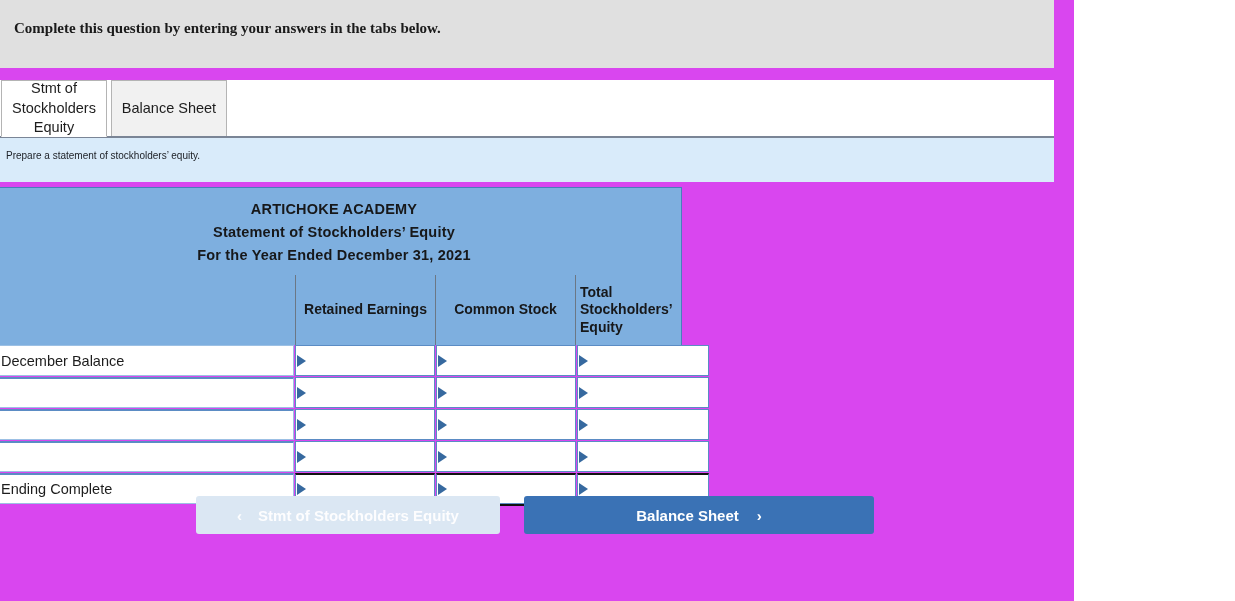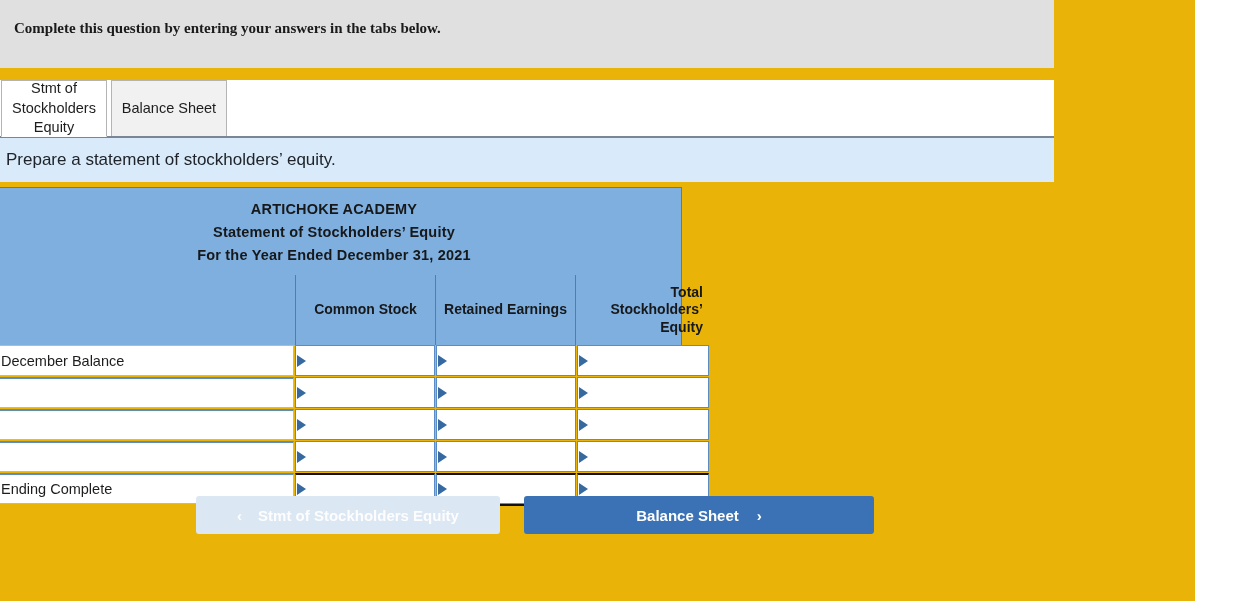--- a/index.html
+++ b/index.html
@@ -3,21 +3,21 @@
 <meta charset="utf-8">
 <style>
   * { box-sizing: border-box; }
   html, body {
     margin: 0; padding: 0;
     width: 1235px; height: 601px;
     background: #ffffff;
     font-family: "Liberation Sans", sans-serif;
     overflow: hidden;
   }
-  #page { position: relative; width: 1195px; height: 601px; background:#eab308; }
+  #page { position: relative; width: 1074px; height: 601px; background:#d946ef; }
 
   
   .qbar {
     position: absolute; left: 0; top: 0; width: 1054px; height: 68px;
     background: #e0e0e0;
   }
   .qbar-text {
     position: absolute; left: 14px; top: 20px;
     font-size: 15px; font-weight: bold; color: #1a1a1a;
     font-family: "Liberation Serif", serif;
@@ -47,21 +47,21 @@
     background: #7a8596;
   }
 
   
   .reqbar {
     position: absolute; left: 0; top: 138px; width: 1054px; height: 44px;
     background: #d9ebfa;
   }
   .reqbar-text {
     position: absolute; left: 6px; top: 12px;
-    font-size: 17px; color: #20242a;
+    font-size: 10px; color: #20242a;
   }
 
   
   .sheet {
     position: absolute; left: -14px; top: 187px;
     width: 696px;
   }
   .sheet-head {
     background: #7eafdf;
     border: 1px solid #4a7ebb;
@@ -79,21 +79,21 @@
   .colhead {
     display: flex;
     margin-top: 9px;
     height: 70px;
   }
   .colhead .ch-blank { width: 308px; flex: 0 0 308px; }
   .colhead .ch {
     flex: 0 0 140px; width: 140px;
     border-left: 1px solid #6b7785;
     display: flex; align-items: center; justify-content: center;
-    text-align: right;
+    text-align: left;
     font-size: 14px; font-weight: bold; color: #17181a;
     line-height: 1.25;
     padding: 0 4px;
   }
   .colhead .ch.last { flex: 0 0 132px; width: 132px; }
 
   
   .rows { border: none; }
   .row {
     display: flex;
@@ -194,22 +194,22 @@
 
   <div class="sheet">
 
     <div class="sheet-head">
       <div class="sheet-title t1">ARTICHOKE ACADEMY</div>
       <div class="sheet-title">Statement of Stockholders’ Equity</div>
       <div class="sheet-title">For the Year Ended December 31, 2021</div>
 
       <div class="colhead">
         <div class="ch-blank"></div>
+        <div class="ch">Retained Earnings</div>
         <div class="ch">Common Stock</div>
-        <div class="ch">Retained Earnings</div>
         <div class="ch last">Total Stockholders’ Equity</div>
       </div>
     </div>
 
     <div class="rows">
 
       <div class="row first">
         <div class="rlabel">
           <span>December Balance</span>
         </div>

